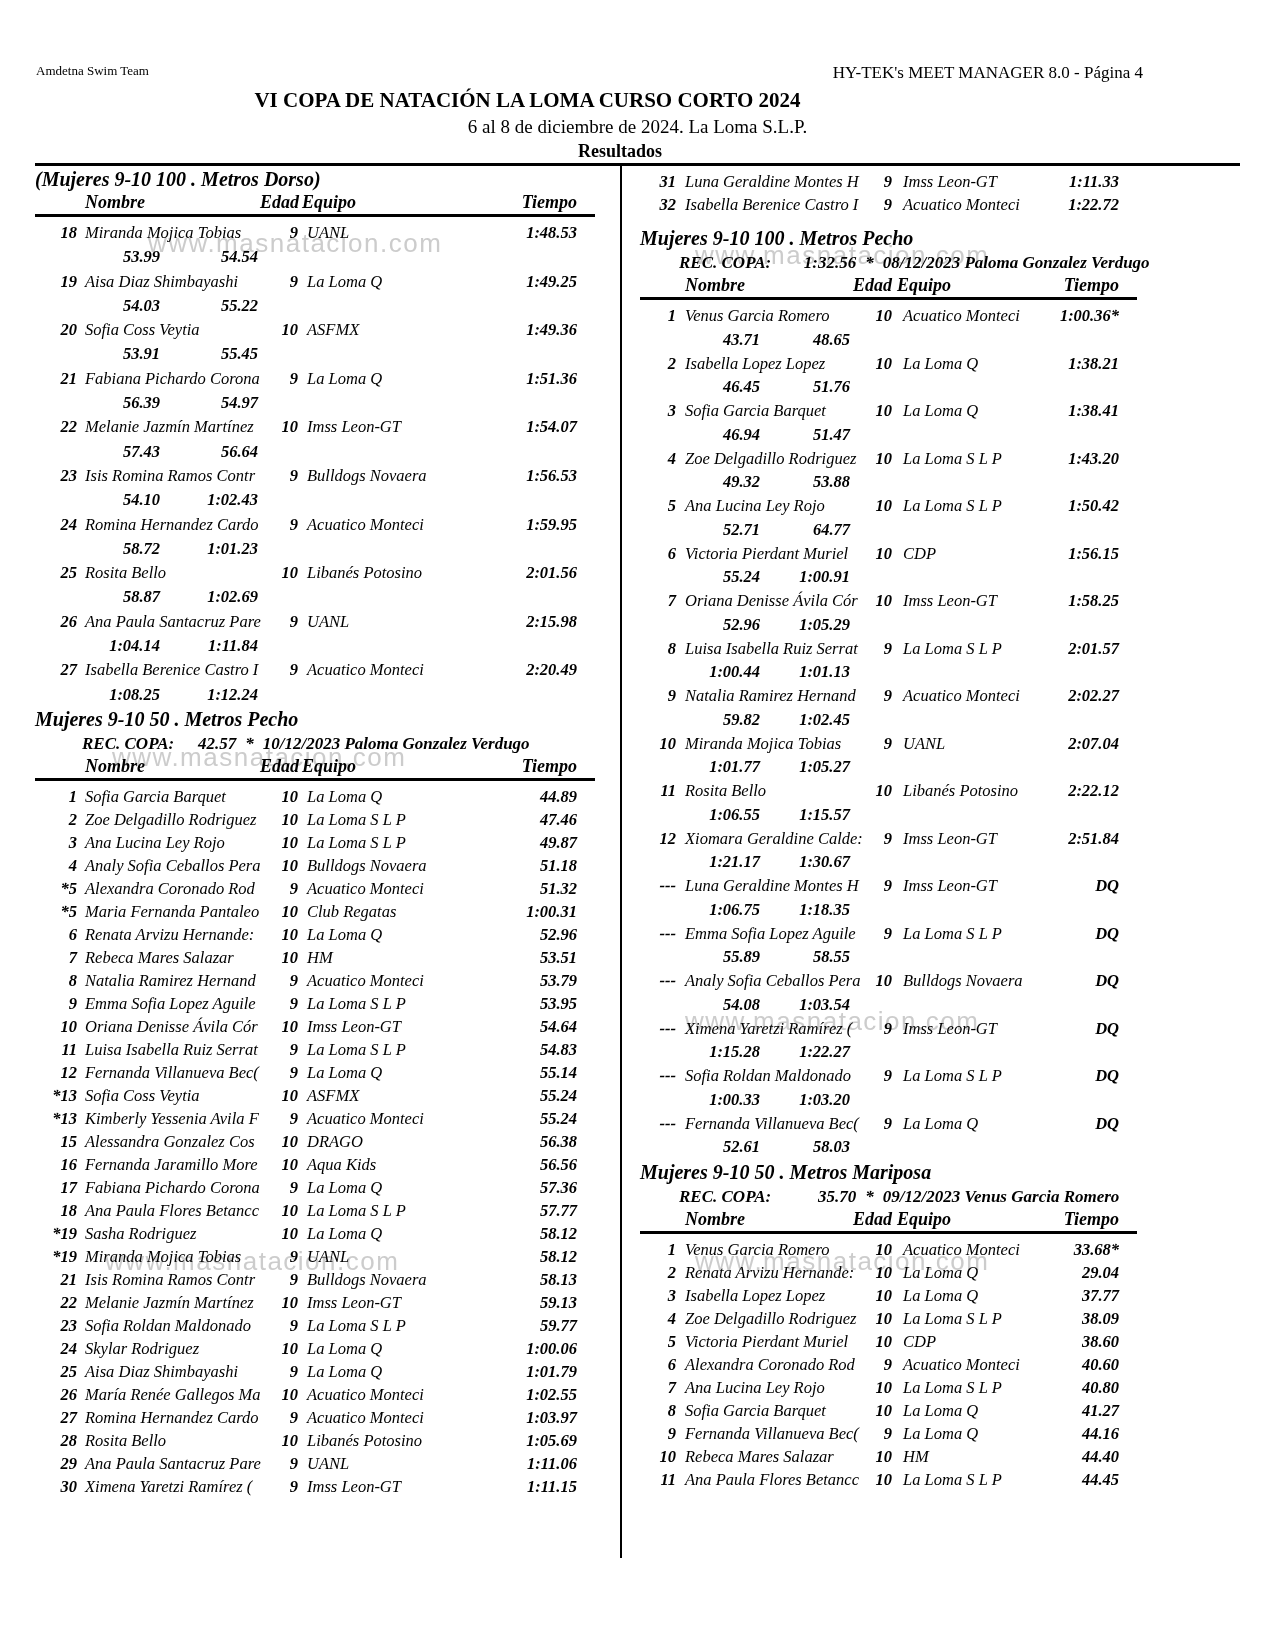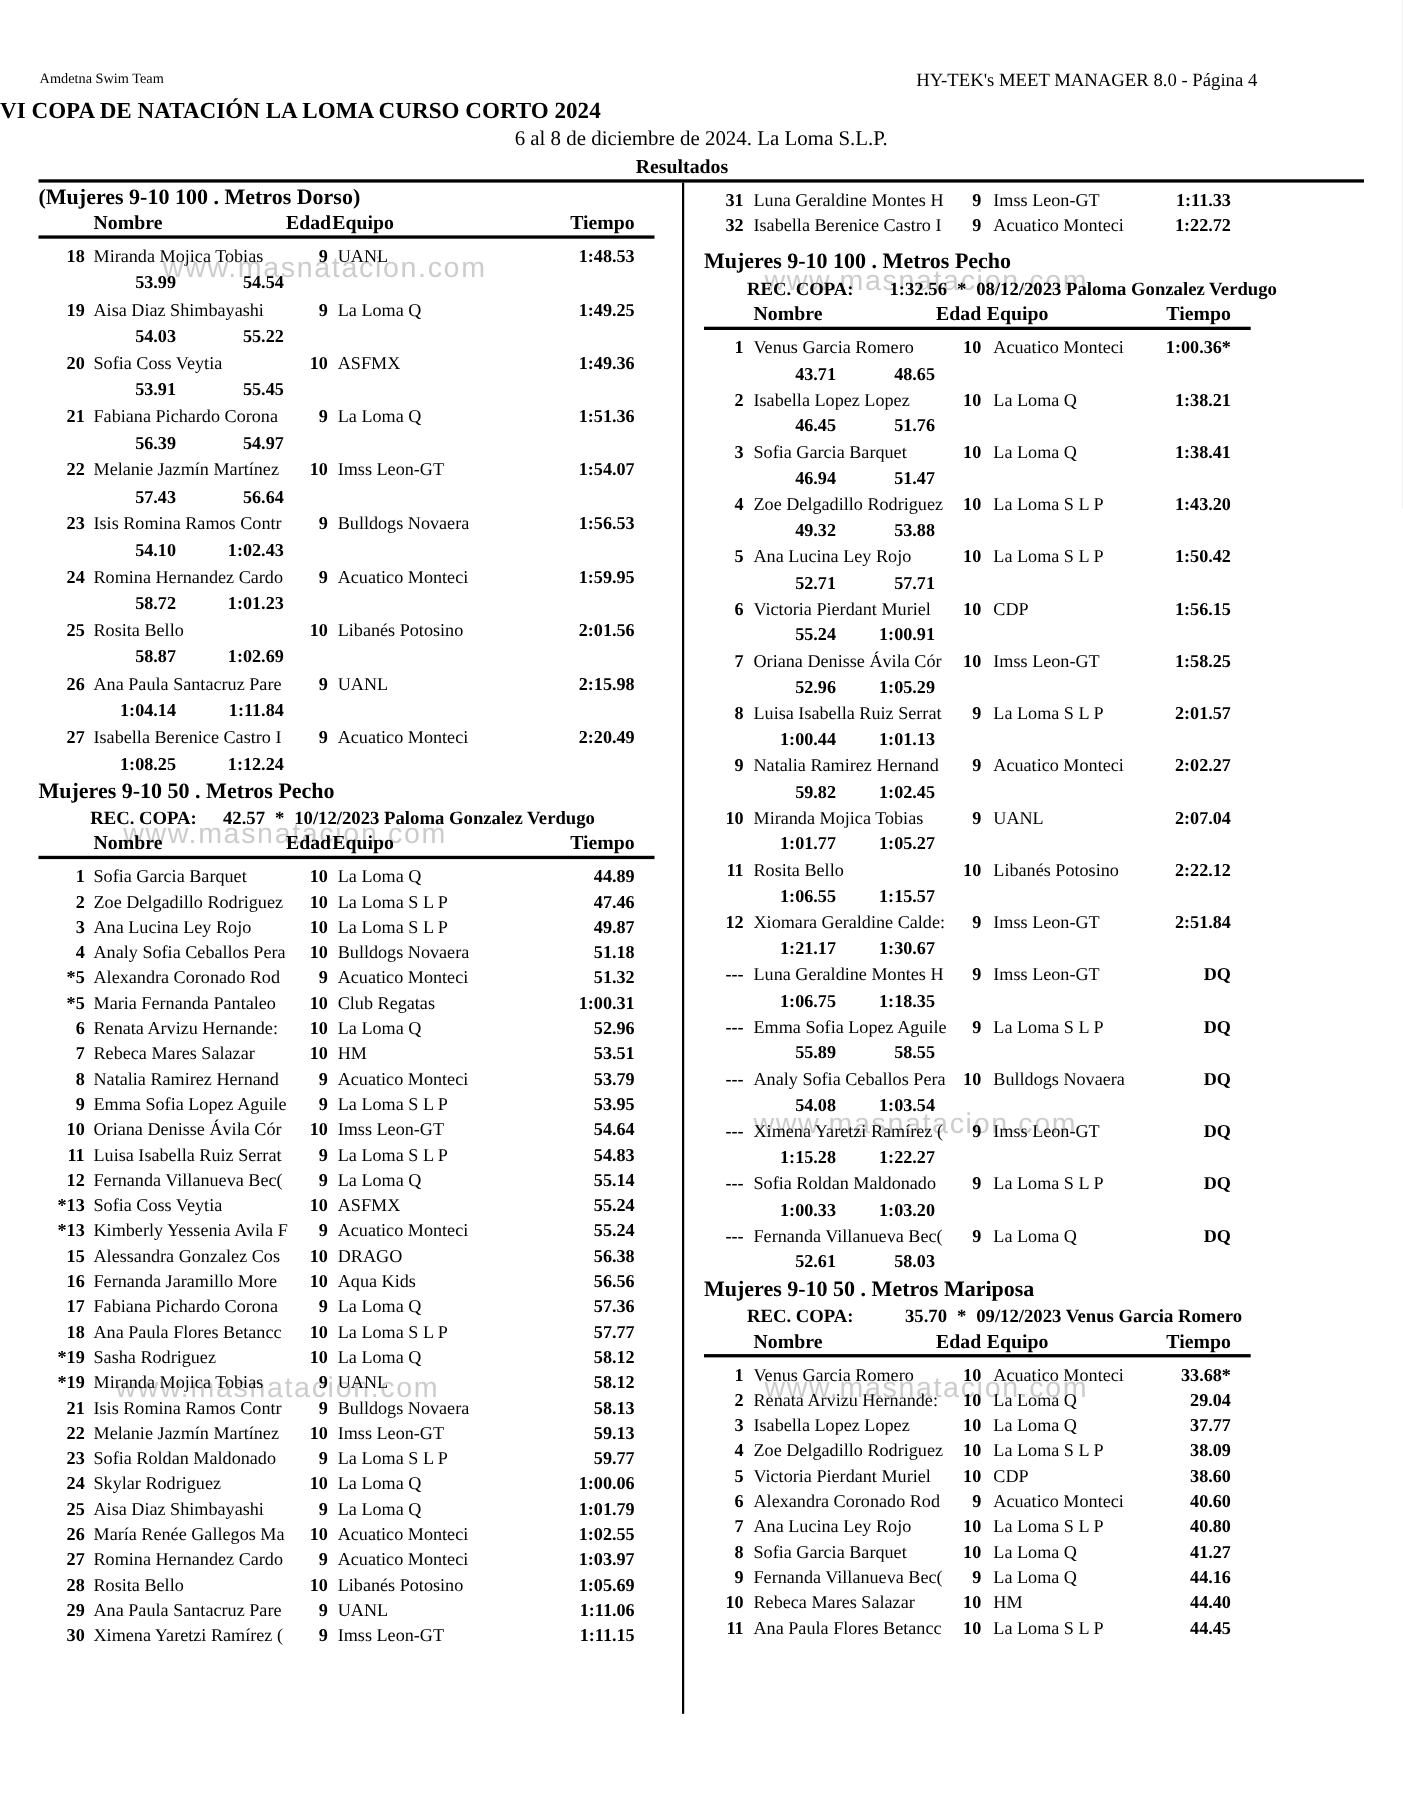--- a/index.html
+++ b/index.html
@@ -2,34 +2,34 @@
 <html><head>
 <meta charset="utf-8">
 <style>
   html,body{margin:0;padding:0;background:#e8e8e8;}
   .page{position:relative;width:1275px;height:1650px;background:#ffffff;
         font-family:"Liberation Serif",serif;color:#000;overflow:hidden;margin:0 auto;}
   .watermark{position:absolute;font-family:"Liberation Sans",sans-serif;font-size:26px;
              color:#cccccc;letter-spacing:1.5px;white-space:nowrap;z-index:0;}
   .hdr-left{position:absolute;left:36px;top:63px;font-size:13px;z-index:1;}
   .hdr-right{position:absolute;left:0;top:63px;width:1115px;text-align:right;font-size:17px;z-index:1;padding-left:28px;}
-  .meet-title{position:absolute;left:0;top:88px;width:1055px;text-align:left;
+  .meet-title{position:absolute;left:0;top:88px;width:1055px;text-align:center;
               font-size:21px;font-weight:bold;z-index:1;}
   .meet-sub{position:absolute;left:0;top:116px;width:1275px;text-align:center;
             font-size:19px;font-weight:normal;z-index:1;}
   .results-label{position:absolute;left:0;top:141px;width:1240px;text-align:center;
                  font-size:18px;font-weight:bold;z-index:1;}
   .top-rule{position:absolute;left:35px;top:163px;width:1205px;height:3px;background:#000;z-index:1;}
   .col-divider{position:absolute;left:620px;top:166px;width:2px;height:1392px;background:#000;z-index:1;}
 
   .col{position:absolute;z-index:1;}
   .col-left{left:35px;top:168px;width:560px;}
   .col-right{left:640px;top:170px;width:497px;}
 
-  .sec{margin-top:0;}
+  .sec{margin-top:0;font-style:italic;}
   .col-left .sec + .sec{margin-top:1px;}
   .col-right .sec + .sec{margin-top:11px;}
   .col-right .sec:nth-child(3){margin-top:2px;}
 
   .event-title{font-size:20px;font-weight:bold;height:24px;line-height:23px;white-space:nowrap;}
   .record-line{font-size:17px;font-weight:bold;height:24px;line-height:24px;white-space:nowrap;}
   .col-left .rec-label{margin-left:47px;}
   .col-right .rec-label{margin-left:39px;}
   .rec-time{display:inline-block;text-align:right;}
   .col-left .rec-time{width:62px;}
@@ -524,21 +524,21 @@
           </div>
           <div class="line row">
             <span class="c-place">5</span>
             <span class="c-name">Ana Lucina Ley Rojo</span>
             <span class="c-age">10</span>
             <span class="c-team">La Loma S L P</span>
             <span class="c-time" style="margin-left: auto;">1:50.42</span>
           </div>
           <div class="line splits-row">
             <span class="split-1">52.71</span>
-            <span class="split-2">57.71</span>
+            <span class="split-2">64.77</span>
           </div>
           <div class="line row">
             <span class="c-place">6</span>
             <span class="c-name">Victoria Pierdant Muriel</span>
             <span class="c-age">10</span>
             <span class="c-team">CDP</span>
             <span class="c-time" style="margin-left: auto;">1:56.15</span>
           </div>
           <div class="line splits-row">
             <span class="split-1">55.24</span>

